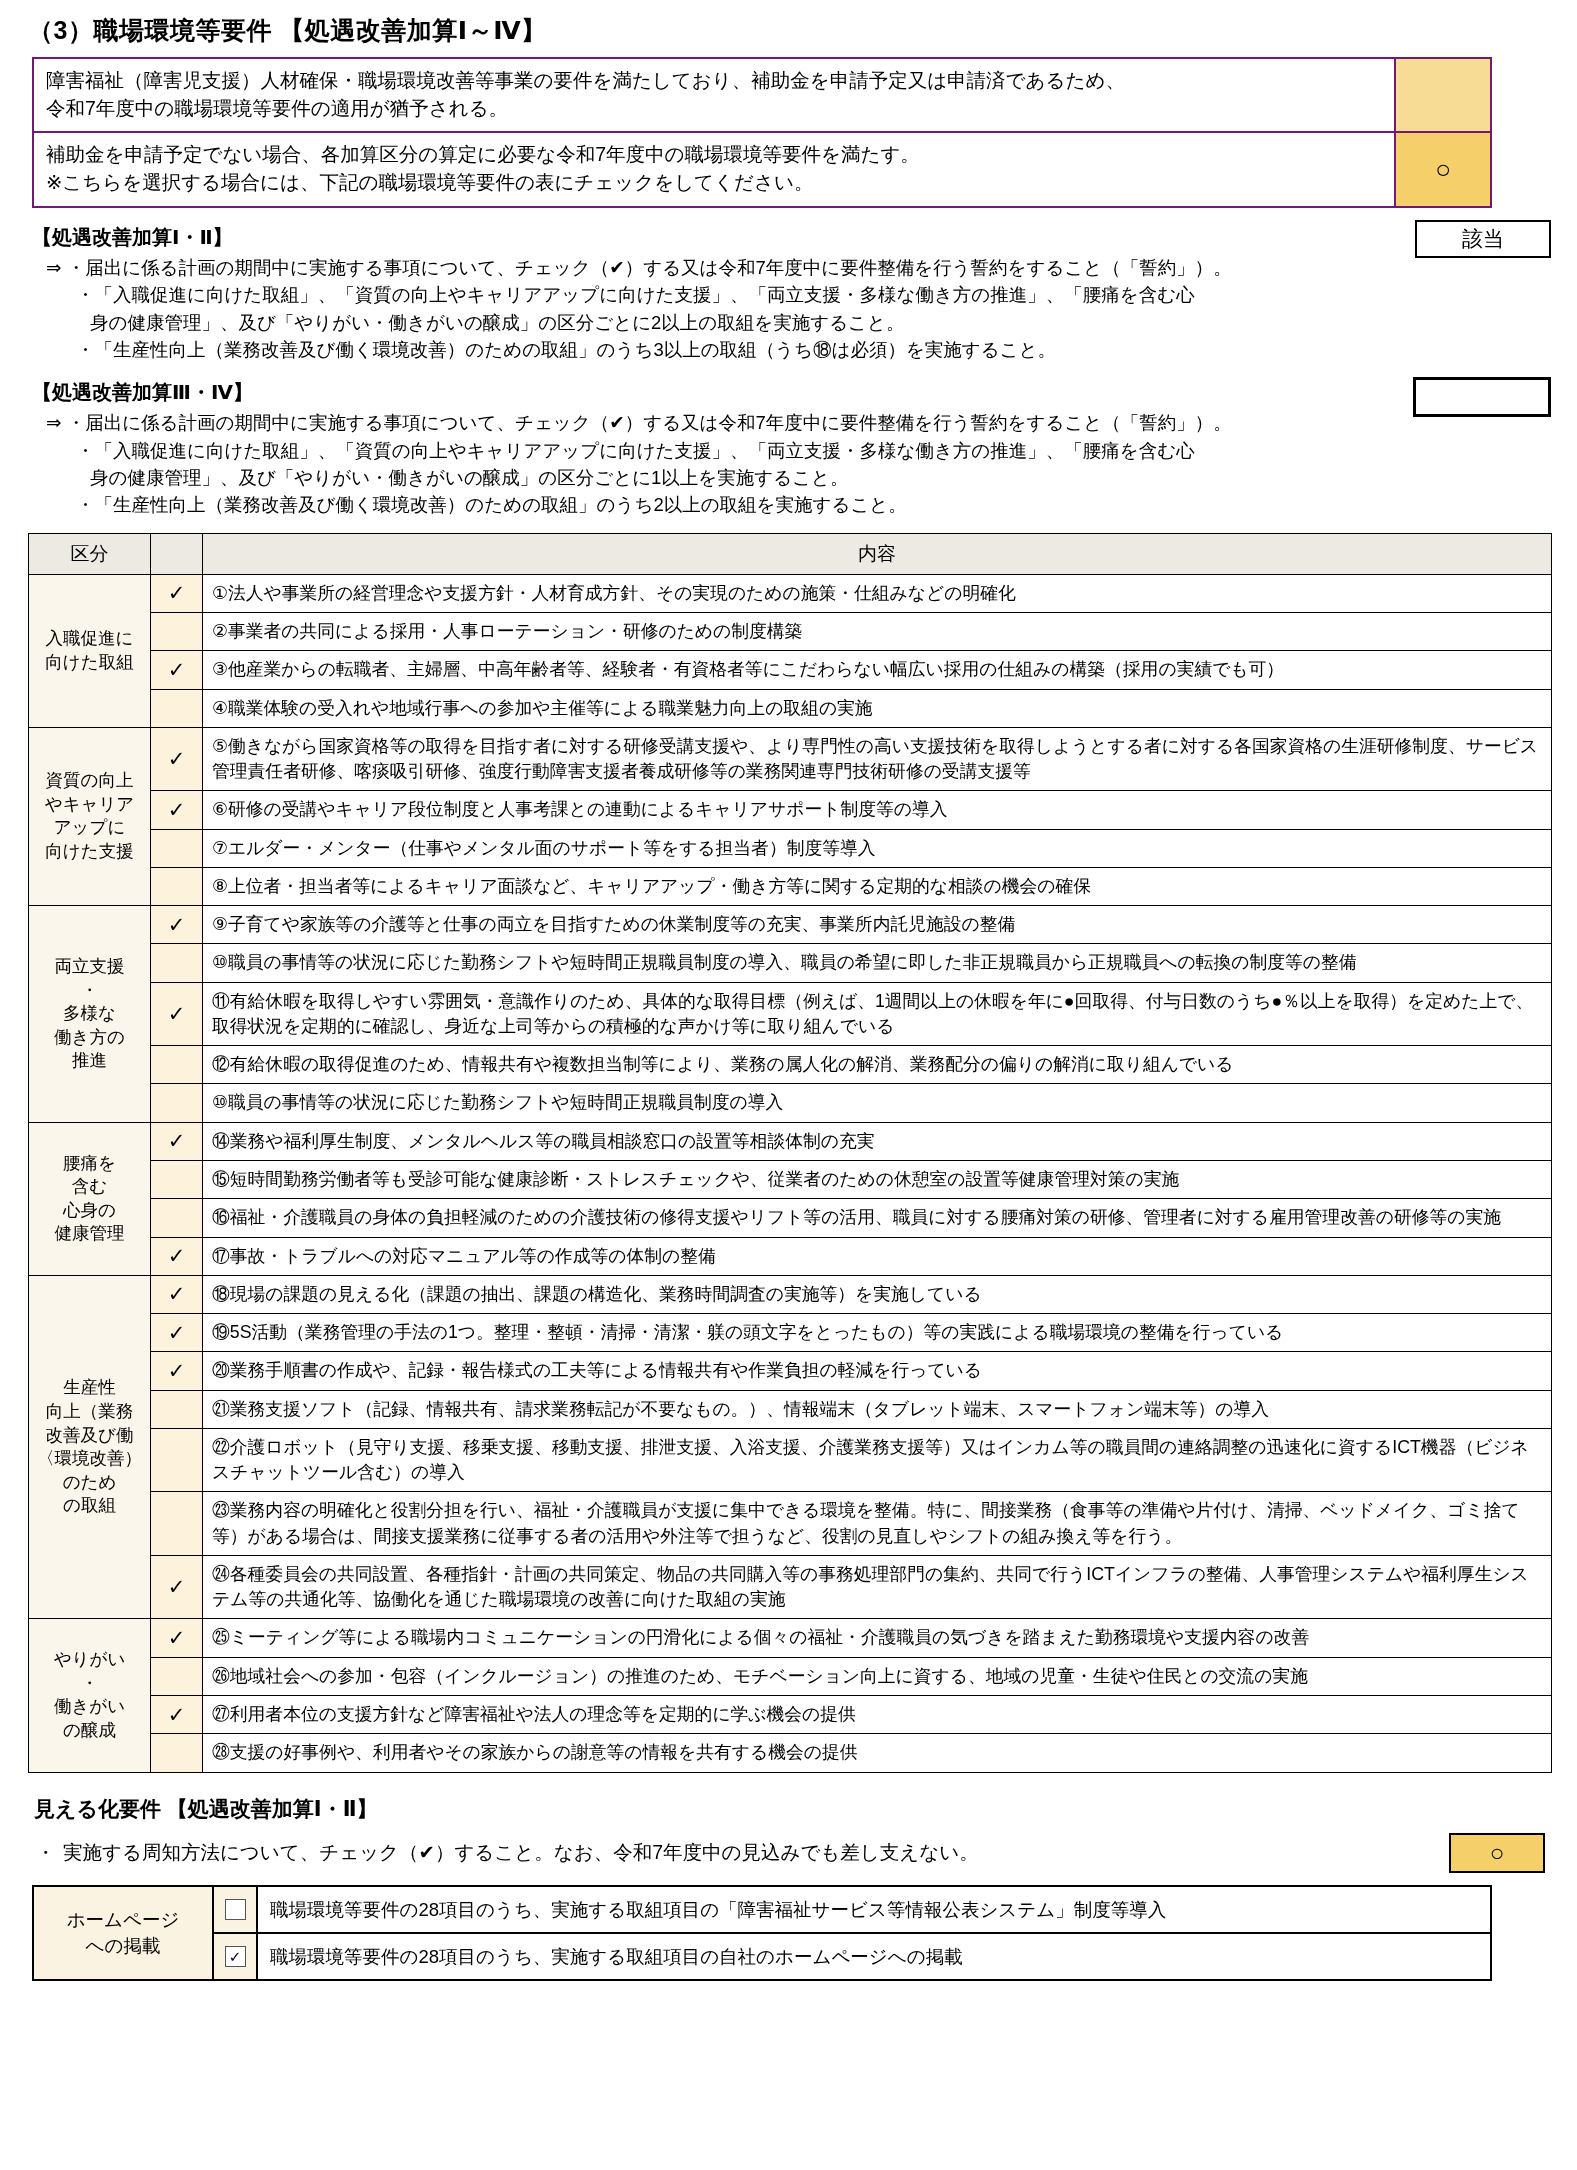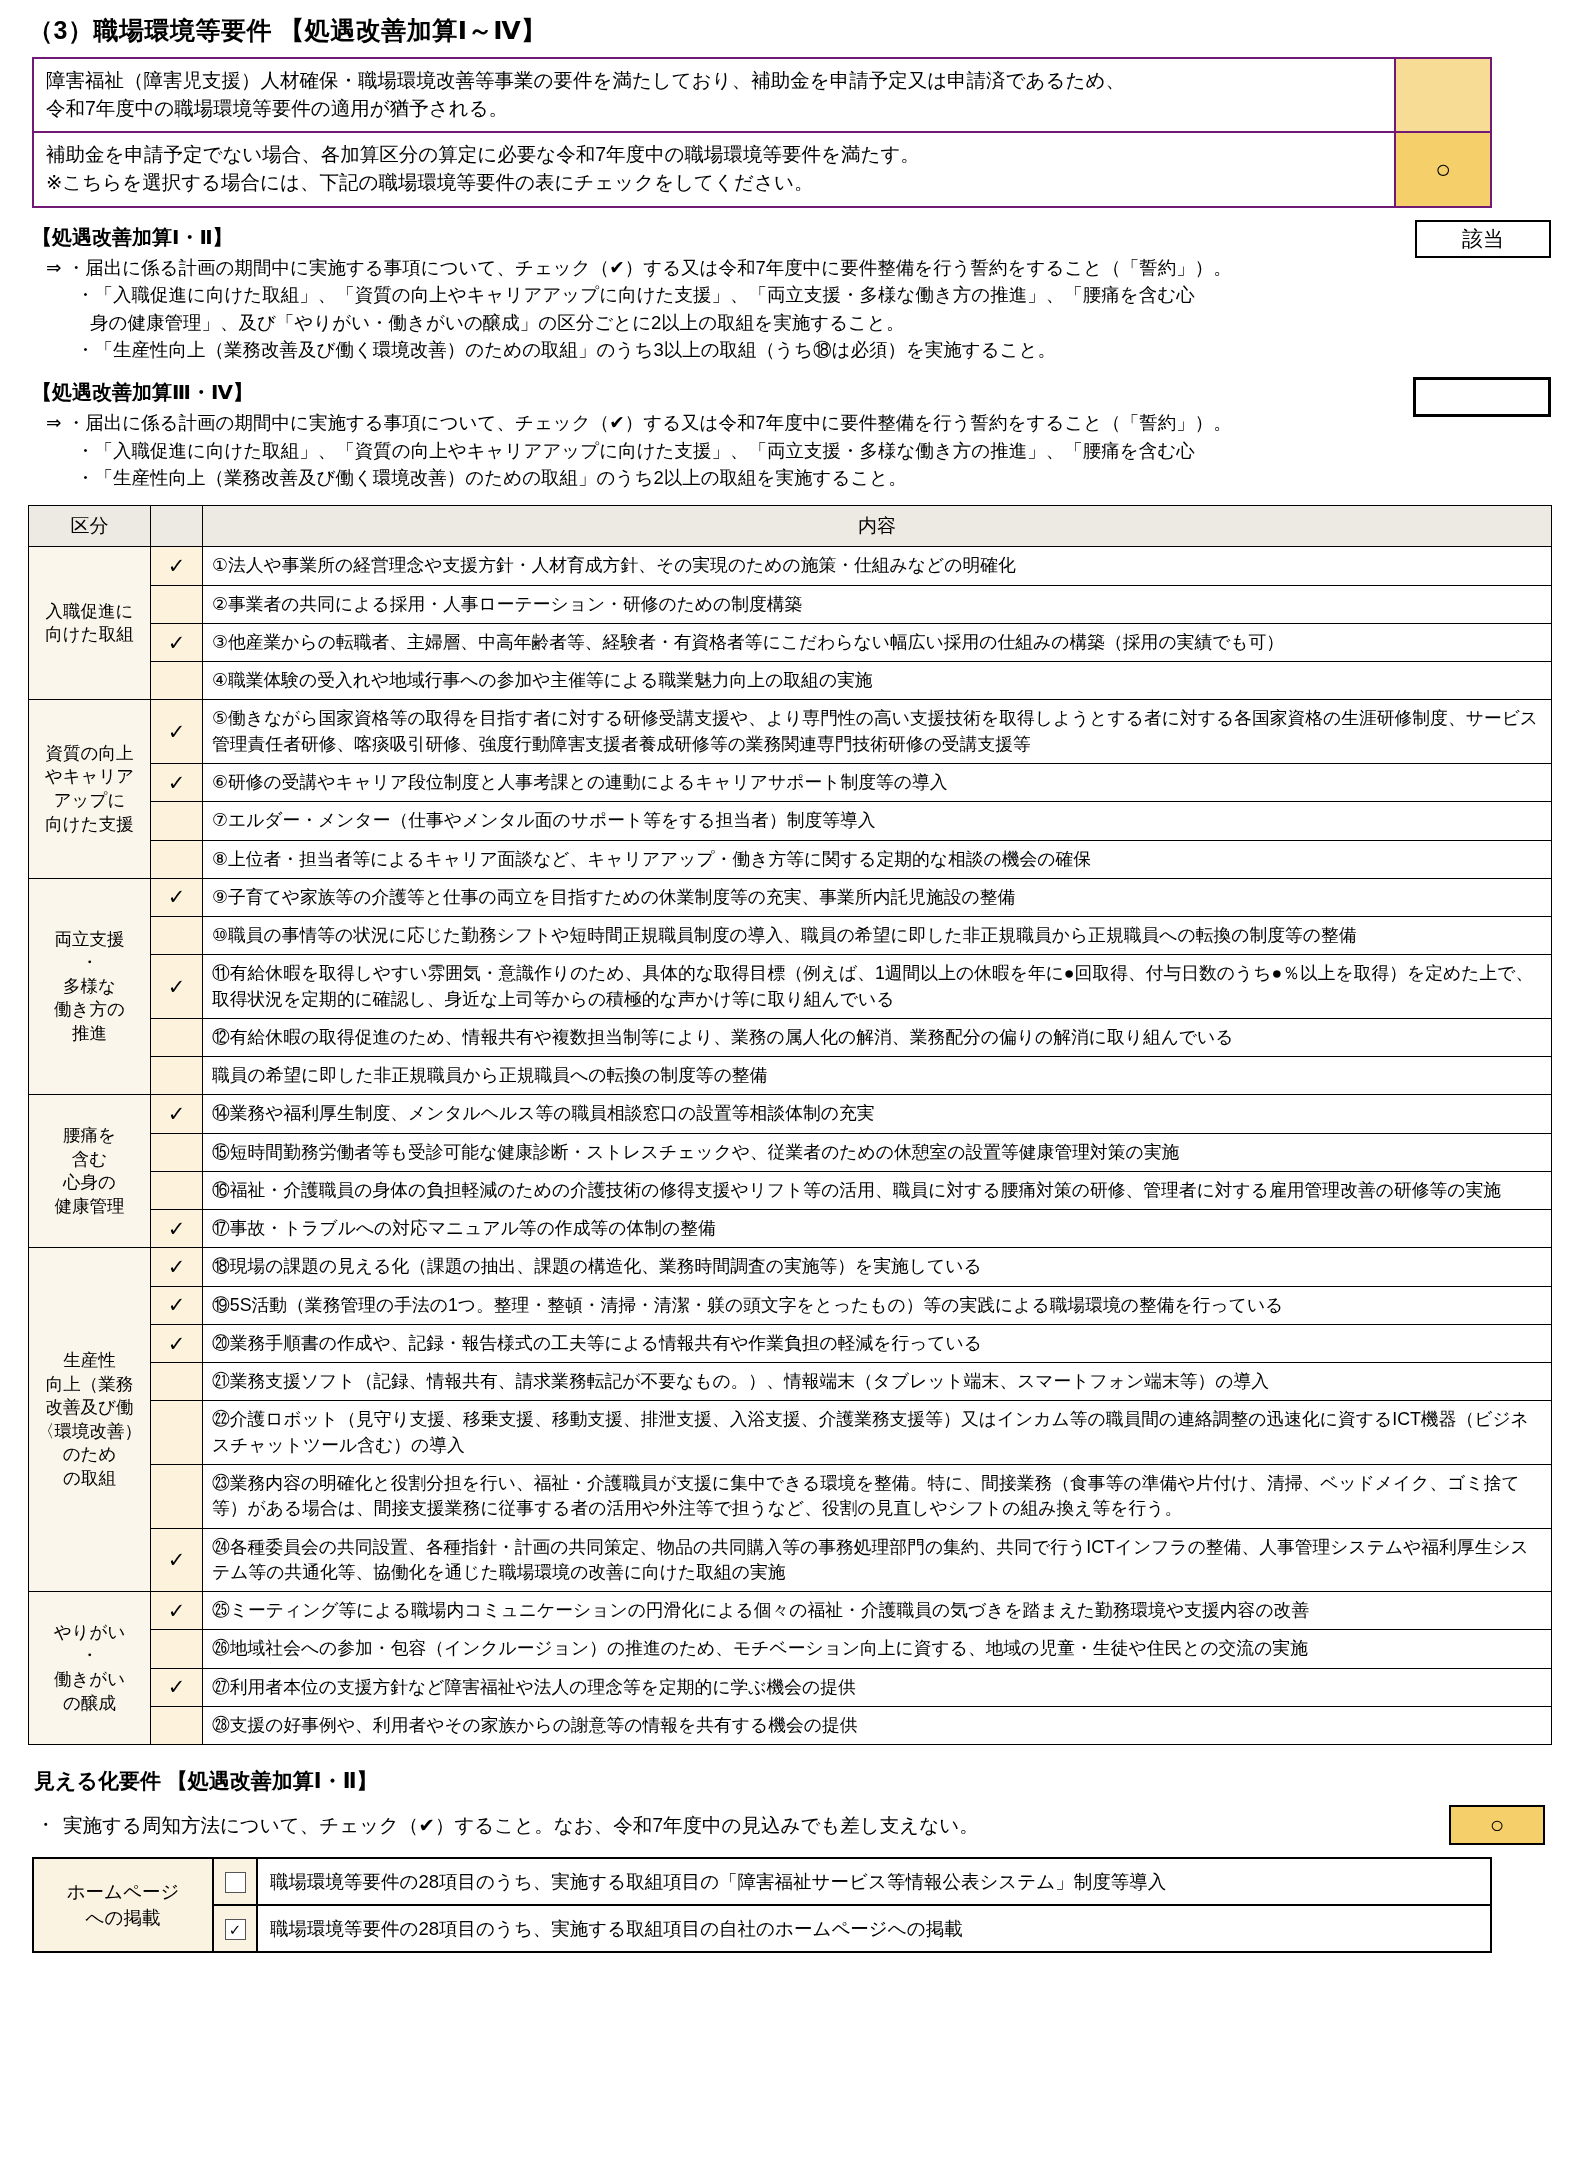--- a/index.html
+++ b/index.html
@@ -215,20 +215,21 @@
         <div class="l2">・「生産性向上（業務改善及び働く環境改善）のための取組」のうち3以上の取組（うち⑱は必須）を実施すること。</div>
       </div>
   </div>
 
   <div class="sec">
     <div class="gaito-box empty"></div>
     <div class="sec-head">【処遇改善加算Ⅲ・Ⅳ】</div>
     <div class="sec-body">
         <div class="l1">⇒ ・届出に係る計画の期間中に実施する事項について、チェック（✔）する又は令和7年度中に要件整備を行う誓約をすること（「誓約」）。</div>
         <div class="l2">・「入職促進に向けた取組」、「資質の向上やキャリアアップに向けた支援」、「両立支援・多様な働き方の推進」、「腰痛を含む心</div>
+        <div class="l3">身の健康管理」、及び「やりがい・働きがいの醸成」の区分ごとに1以上を実施すること。</div>
         <div class="l2">・「生産性向上（業務改善及び働く環境改善）のための取組」のうち2以上の取組を実施すること。</div>
       </div>
   </div>
 
   <table class="main">
     <colgroup>
       <col class="col-kubun">
         <col class="col-check">
         <col>
     </colgroup>
@@ -286,21 +287,21 @@
         <tr>
           <td class="check">✓</td>
           <td class="content">⑪有給休暇を取得しやすい雰囲気・意識作りのため、具体的な取得目標（例えば、1週間以上の休暇を年に●回取得、付与日数のうち●％以上を取得）を定めた上で、取得状況を定期的に確認し、身近な上司等からの積極的な声かけ等に取り組んでいる</td>
         </tr>
         <tr>
           <td class="check"></td>
           <td class="content">⑫有給休暇の取得促進のため、情報共有や複数担当制等により、業務の属人化の解消、業務配分の偏りの解消に取り組んでいる</td>
         </tr>
         <tr>
           <td class="check"></td>
-          <td class="content">職員の希望に即した非正規職員から正規職員への転換の制度等の整備</td>
+          <td class="content">⑩職員の事情等の状況に応じた勤務シフトや短時間正規職員制度の導入</td>
         </tr>
         <tr>
           <td class="kubun" rowspan="4">腰痛を<br>含む<br>心身の<br>健康管理</td>
           <td class="check">✓</td>
           <td class="content">⑭業務や福利厚生制度、メンタルヘルス等の職員相談窓口の設置等相談体制の充実</td>
         </tr>
         <tr>
           <td class="check"></td>
           <td class="content">⑮短時間勤務労働者等も受診可能な健康診断・ストレスチェックや、従業者のための休憩室の設置等健康管理対策の実施</td>
         </tr>

